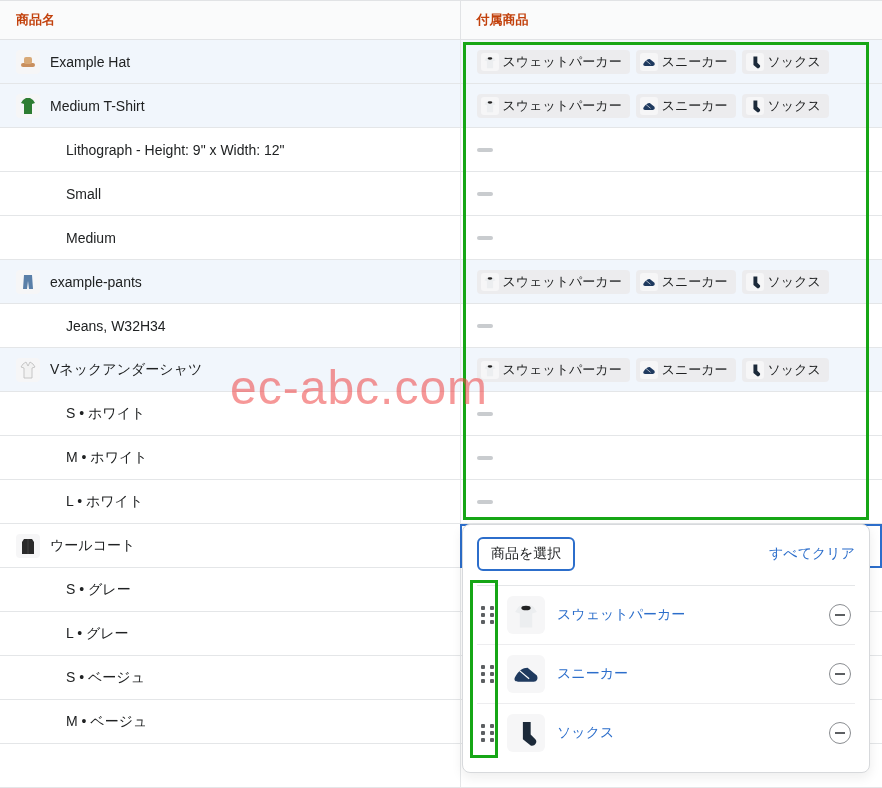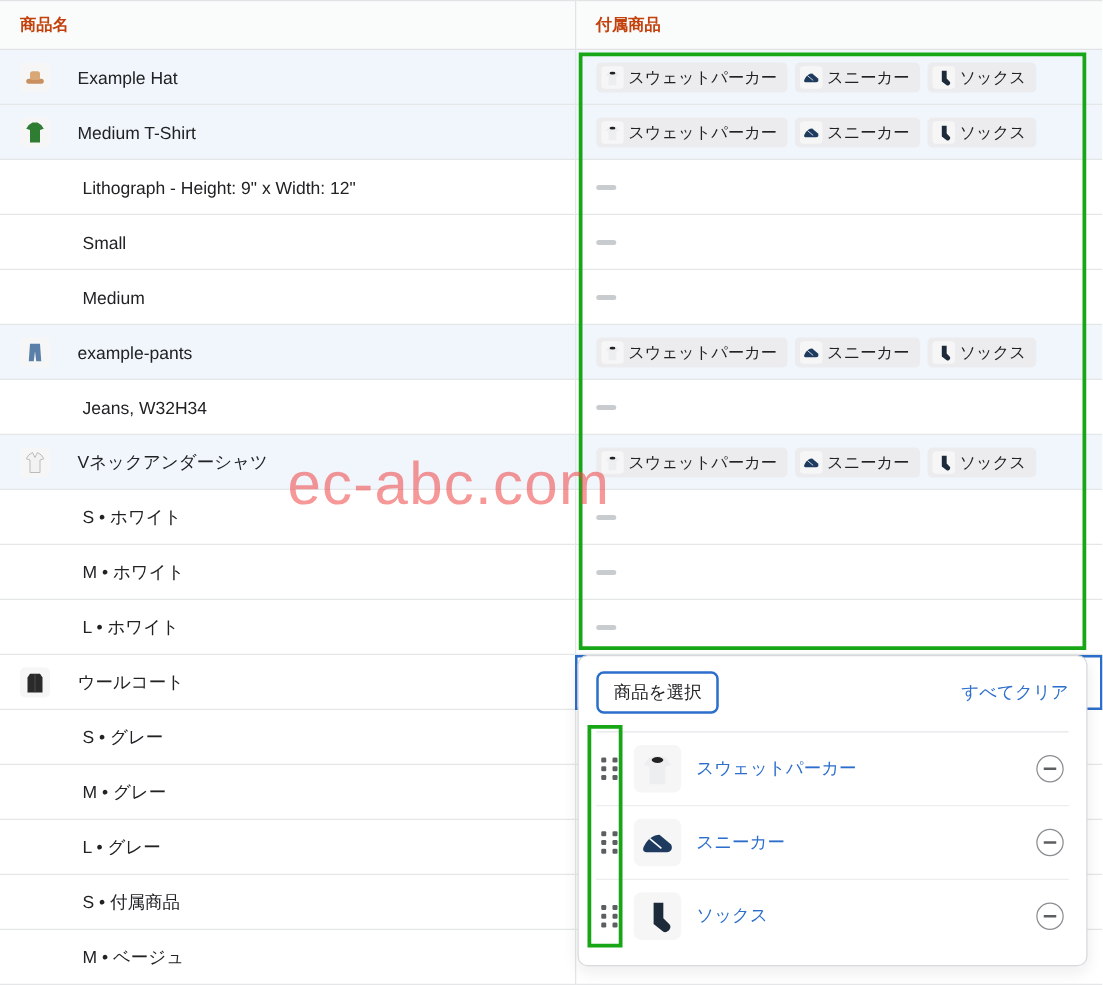--- a/index.html
+++ b/index.html
@@ -25,21 +25,21 @@
   .col-name { width: 460px; border-right: 1px solid #e1e3e5; }
   .col-accessory { }
   .row td {
     border-bottom: 1px solid #e4e6e8;
     padding: 8px 16px;
     vertical-align: middle;
     height: 44px;
   }
   .row-highlight td { background: #f1f6fc; }
   .name-cell { border-right: 1px solid #e4e6e8; }
-  .prod-wrap { display: flex; align-items: center; gap: 22px; }
+  .prod-wrap { display: flex; align-items: center; gap: 10px; }
   .thumb {
     width: 24px; height: 24px; border-radius: 4px;
     display: inline-flex; align-items: center; justify-content: center;
     background: #f6f6f7; flex-shrink: 0;
   }
   .thumb svg { width: 18px; height: 18px; }
   .variant-name { padding-left: 50px; color: #202223; }
   .tags { display: flex; gap: 6px; flex-wrap: wrap; align-items: center; }
   .tag {
     display: inline-flex; align-items: center; gap: 4px;
@@ -385,37 +385,29 @@
       <tr class="row">
       <td class="name-cell">
         <div class="variant-name">S • グレー</div>
       </td>
       <td class="accessory-cell">
         <div class="dash"></div>
       </td>
       </tr>
       <tr class="row">
       <td class="name-cell">
-        <div class="variant-name">M • グレー</div>
-      </td>
-      <td class="accessory-cell">
-        <div class="dash"></div>
-      </td>
-      </tr>
-      <tr class="row">
-      <td class="name-cell">
         <div class="variant-name">L • グレー</div>
       </td>
       <td class="accessory-cell">
         <div class="dash"></div>
       </td>
       </tr>
       <tr class="row">
       <td class="name-cell">
-        <div class="variant-name">S • 付属商品</div>
+        <div class="variant-name">S • ベージュ</div>
       </td>
       <td class="accessory-cell">
         <div class="dash"></div>
       </td>
       </tr>
       <tr class="row">
       <td class="name-cell">
         <div class="variant-name">M • ベージュ</div>
       </td>
       <td class="accessory-cell">

